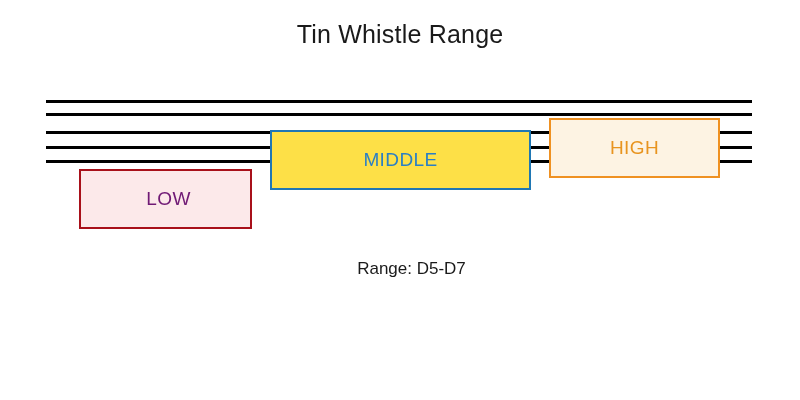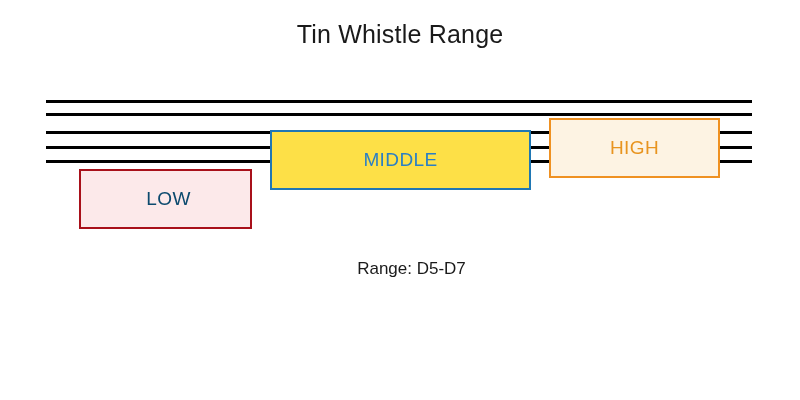--- a/index.html
+++ b/index.html
@@ -57,21 +57,21 @@
   }
   #box-low {
     left: 79px;
     top: 169px;
     width: 173px;
     height: 60px;
     background: #fce9ea;
     border-color: #a8101a;
     z-index: 3;
   }
-  #box-low .range-label { color: #0c4a6e; margin-left: 6px; }
+  #box-low .range-label { color: #701a75; margin-left: 6px; }
   #box-middle {
     left: 270px;
     top: 130px;
     width: 261px;
     height: 60px;
     background: #fde047;
     border-color: #1f77b4;
     z-index: 4;
   }
   #box-middle .range-label { color: #2b7fc4; }

